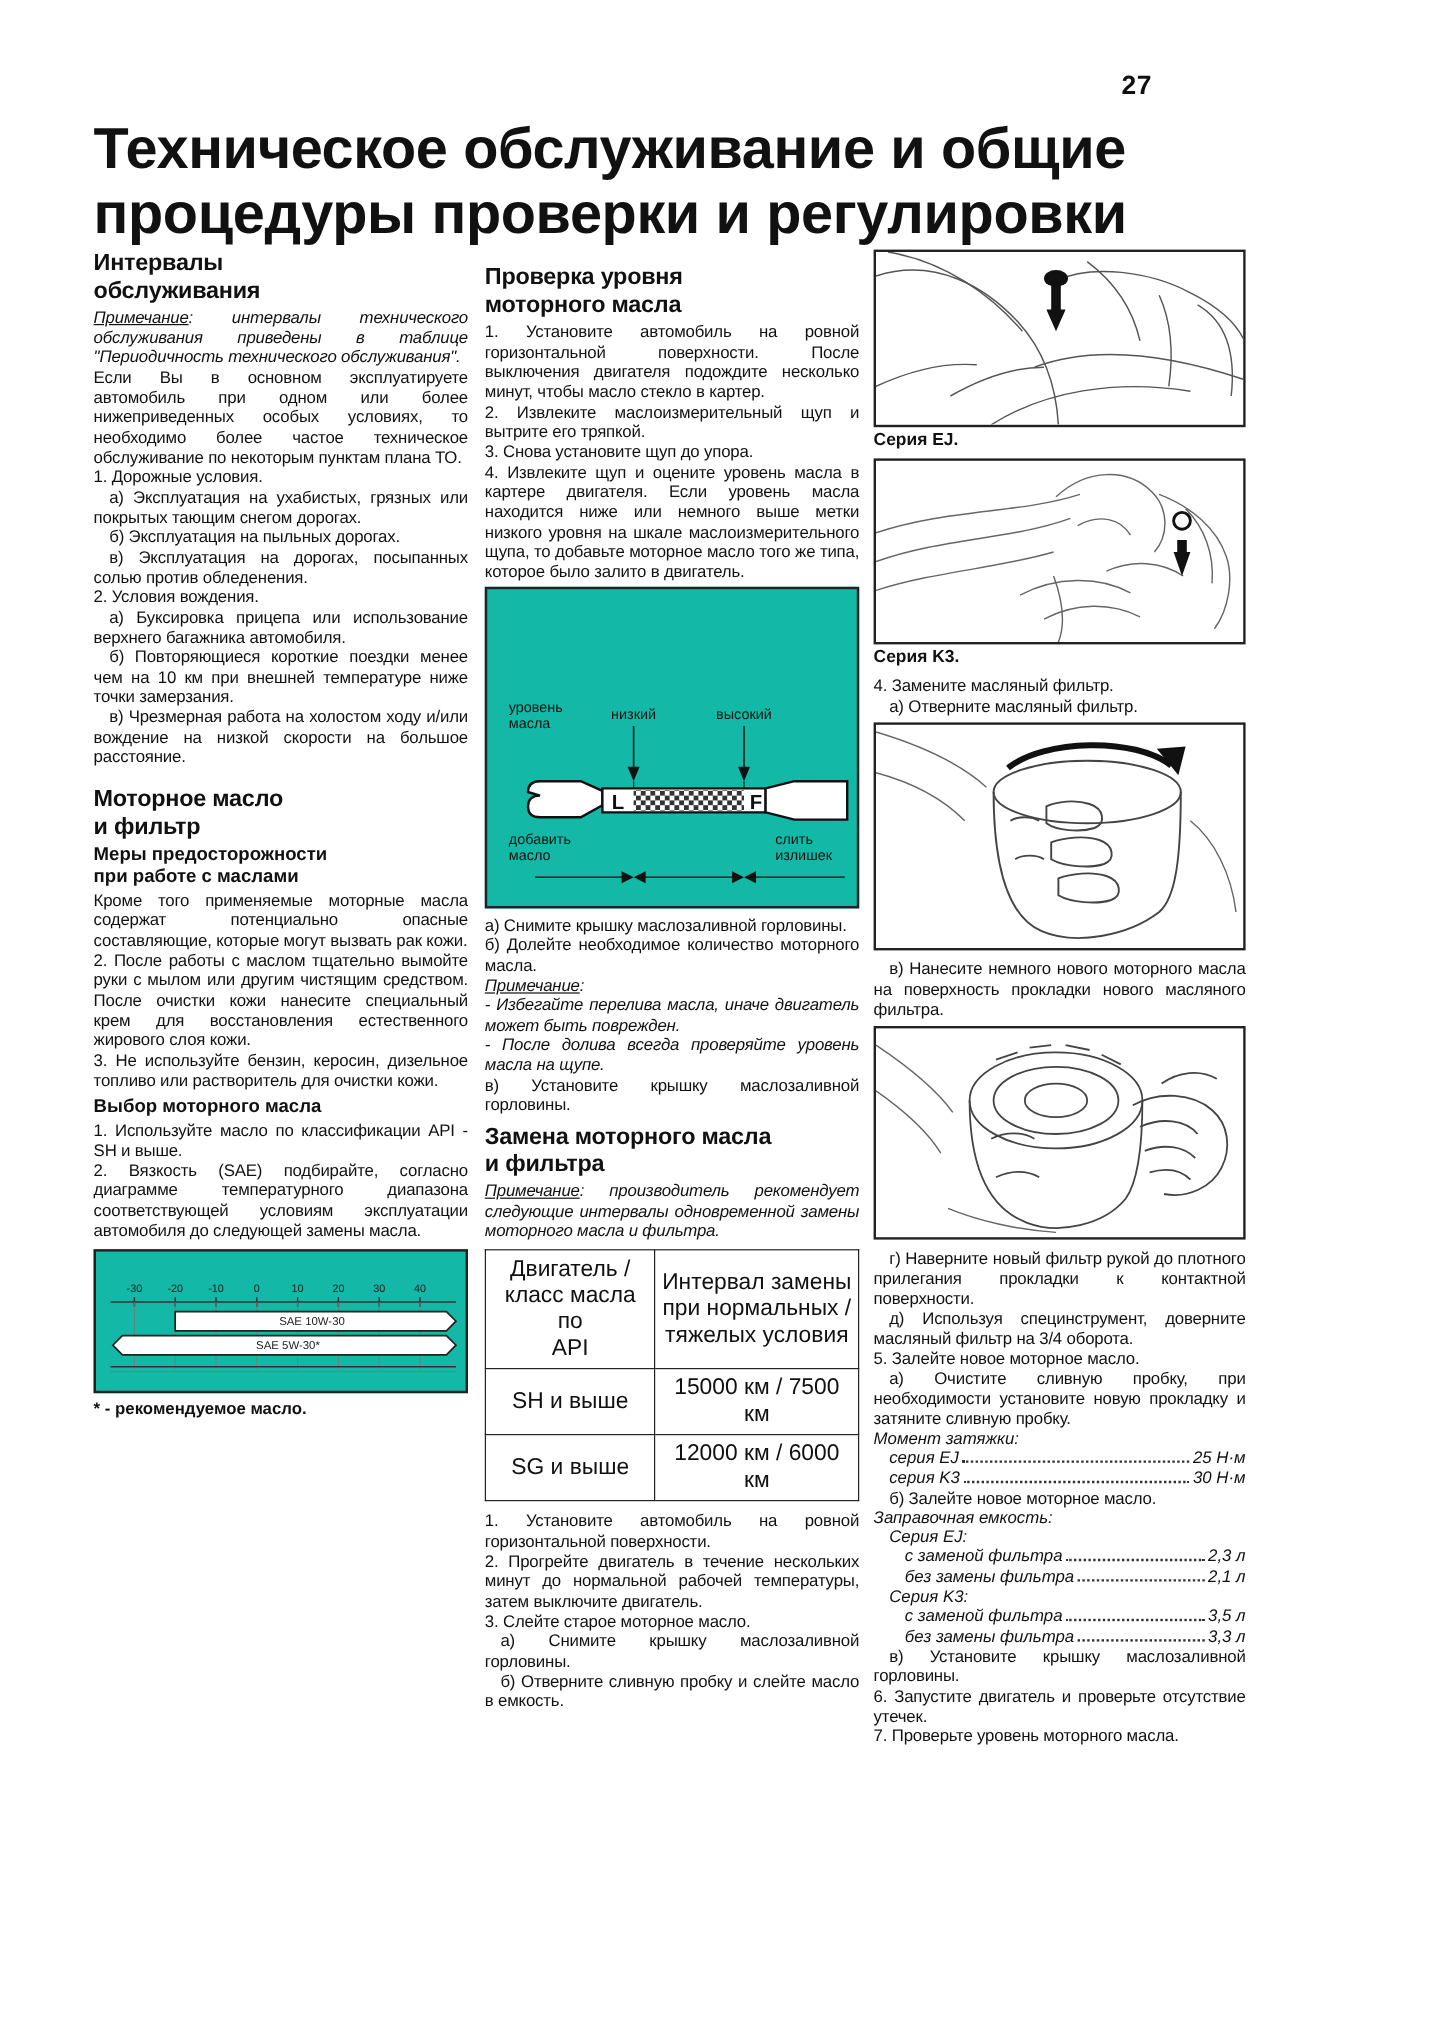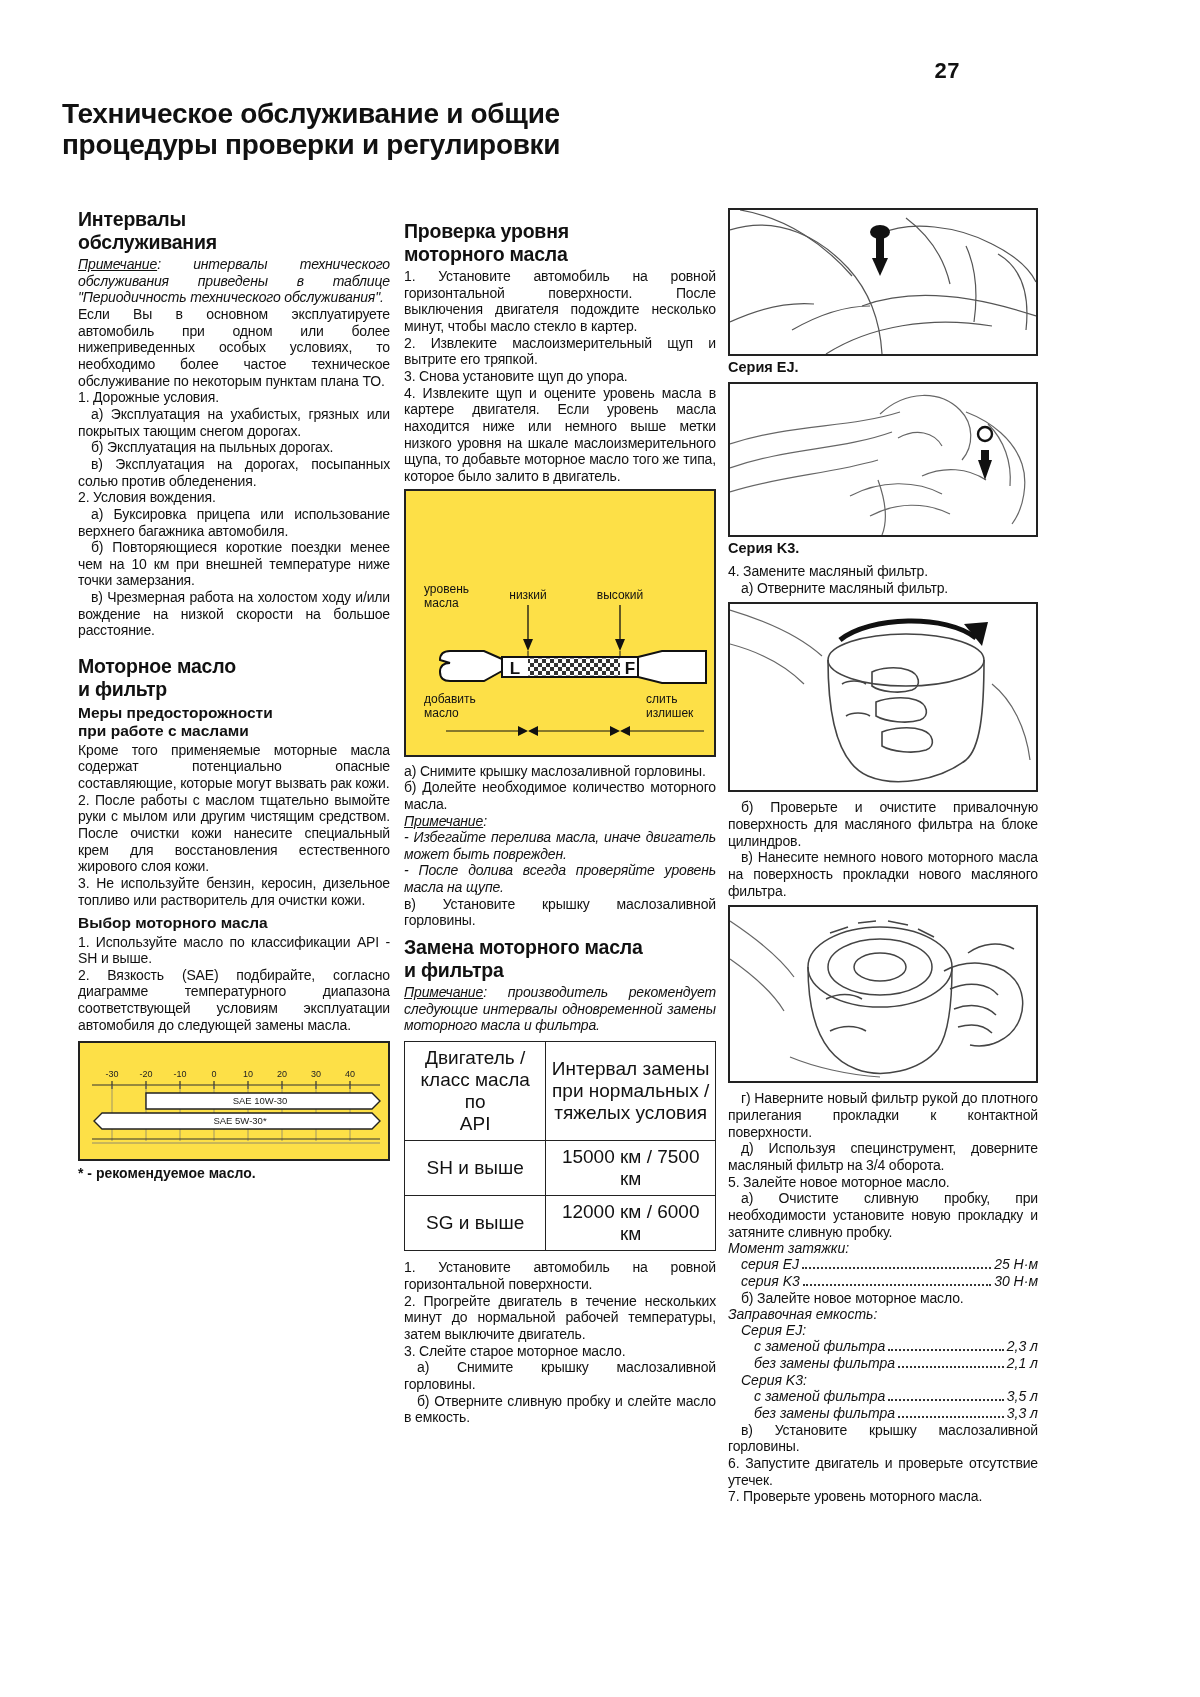--- a/index.html
+++ b/index.html
@@ -13,22 +13,22 @@
     position:absolute; left:0; top:0; width:1032px; height:1697px;
     box-sizing:border-box;
   }
   
   .pageno{
     position:absolute; right:72px; top:58px;
     font-size:22px; font-weight:bold; letter-spacing:0.5px;
   }
   
   .maintitle{
-    position:absolute; left:62px; top:98px; width:1048px;
-    font-size:28px; font-weight:bold; line-height:1.12;
+    position:absolute; left:78px; top:98px; width:1048px;
+    font-size:48px; font-weight:bold; line-height:1.12;
     letter-spacing:-0.3px;
   }
   .maintitle span{display:block;}
   
   .col{position:absolute; top:208px;}
   .col-l{left:78px;  width:312px;}
   .col-m{left:404px; width:312px;margin-top:12px;}
   .col-r{left:728px; width:310px;}
 
   h2.sec{
@@ -50,21 +50,21 @@
     font-style:italic; text-align:justify;
     letter-spacing:-0.15px;
   }
   .u{text-decoration:underline;}
   .gap{height:7px;}
   .gap-lg{height:16px;}
   .gap-sm{height:3px;}
 
   
   .figbox{
-    border:2px solid #222; background:#fde047; box-sizing:border-box;
+    border:2px solid #222; background:#14b8a6; box-sizing:border-box;
     position:relative; overflow:hidden;
   }
   .figcap{font-size:14.5px; font-weight:bold; margin:3px 0 7px 0;}
 
   
   .dipfig{height:268px; margin:4px 0 6px 0;}
 
   
   .viscfig{height:120px; margin:8px 0 4px 0;}
   .footnote{font-size:14px; font-weight:bold; margin-top:4px;}
@@ -381,21 +381,20 @@
           <path d="M252,42 L234,20 L258,18 Z" fill="#111"></path>
         </g>
         <g fill="none" stroke="#666" stroke-width="1.2">
           <path d="M0,6 C40,18 70,32 92,52"></path>
           <path d="M0,40 C30,48 56,62 74,80"></path>
           <path d="M262,80 C282,96 296,124 300,156"></path>
         </g>
       </svg>
     </div>
 
-    <p class="body ind">б) Проверьте и очистите привалочную поверхность для масляного фильтра на блоке цилиндров.</p>
     <p class="body ind">в) Нанесите немного нового моторного масла на поверхность прокладки нового масляного фильтра.</p>
 
     <div class="figbox photo ph4" style="margin:6px 0 7px 0;">
       <svg viewBox="0 0 306 174" width="100%" height="100%" preserveAspectRatio="none">
         <g fill="none" stroke="#444" stroke-width="1.5">
           <ellipse cx="150" cy="60" rx="72" ry="40"></ellipse>
           <ellipse cx="150" cy="60" rx="52" ry="28"></ellipse>
           <ellipse cx="150" cy="60" rx="26" ry="14"></ellipse>
           <path d="M78,60 C78,116 94,150 126,162 C152,172 190,164 208,142 C218,128 222,96 222,60"></path>
           <path d="M100,26 L118,20 M128,16 L146,14 M158,14 L178,18 M188,22 L204,30"></path>

